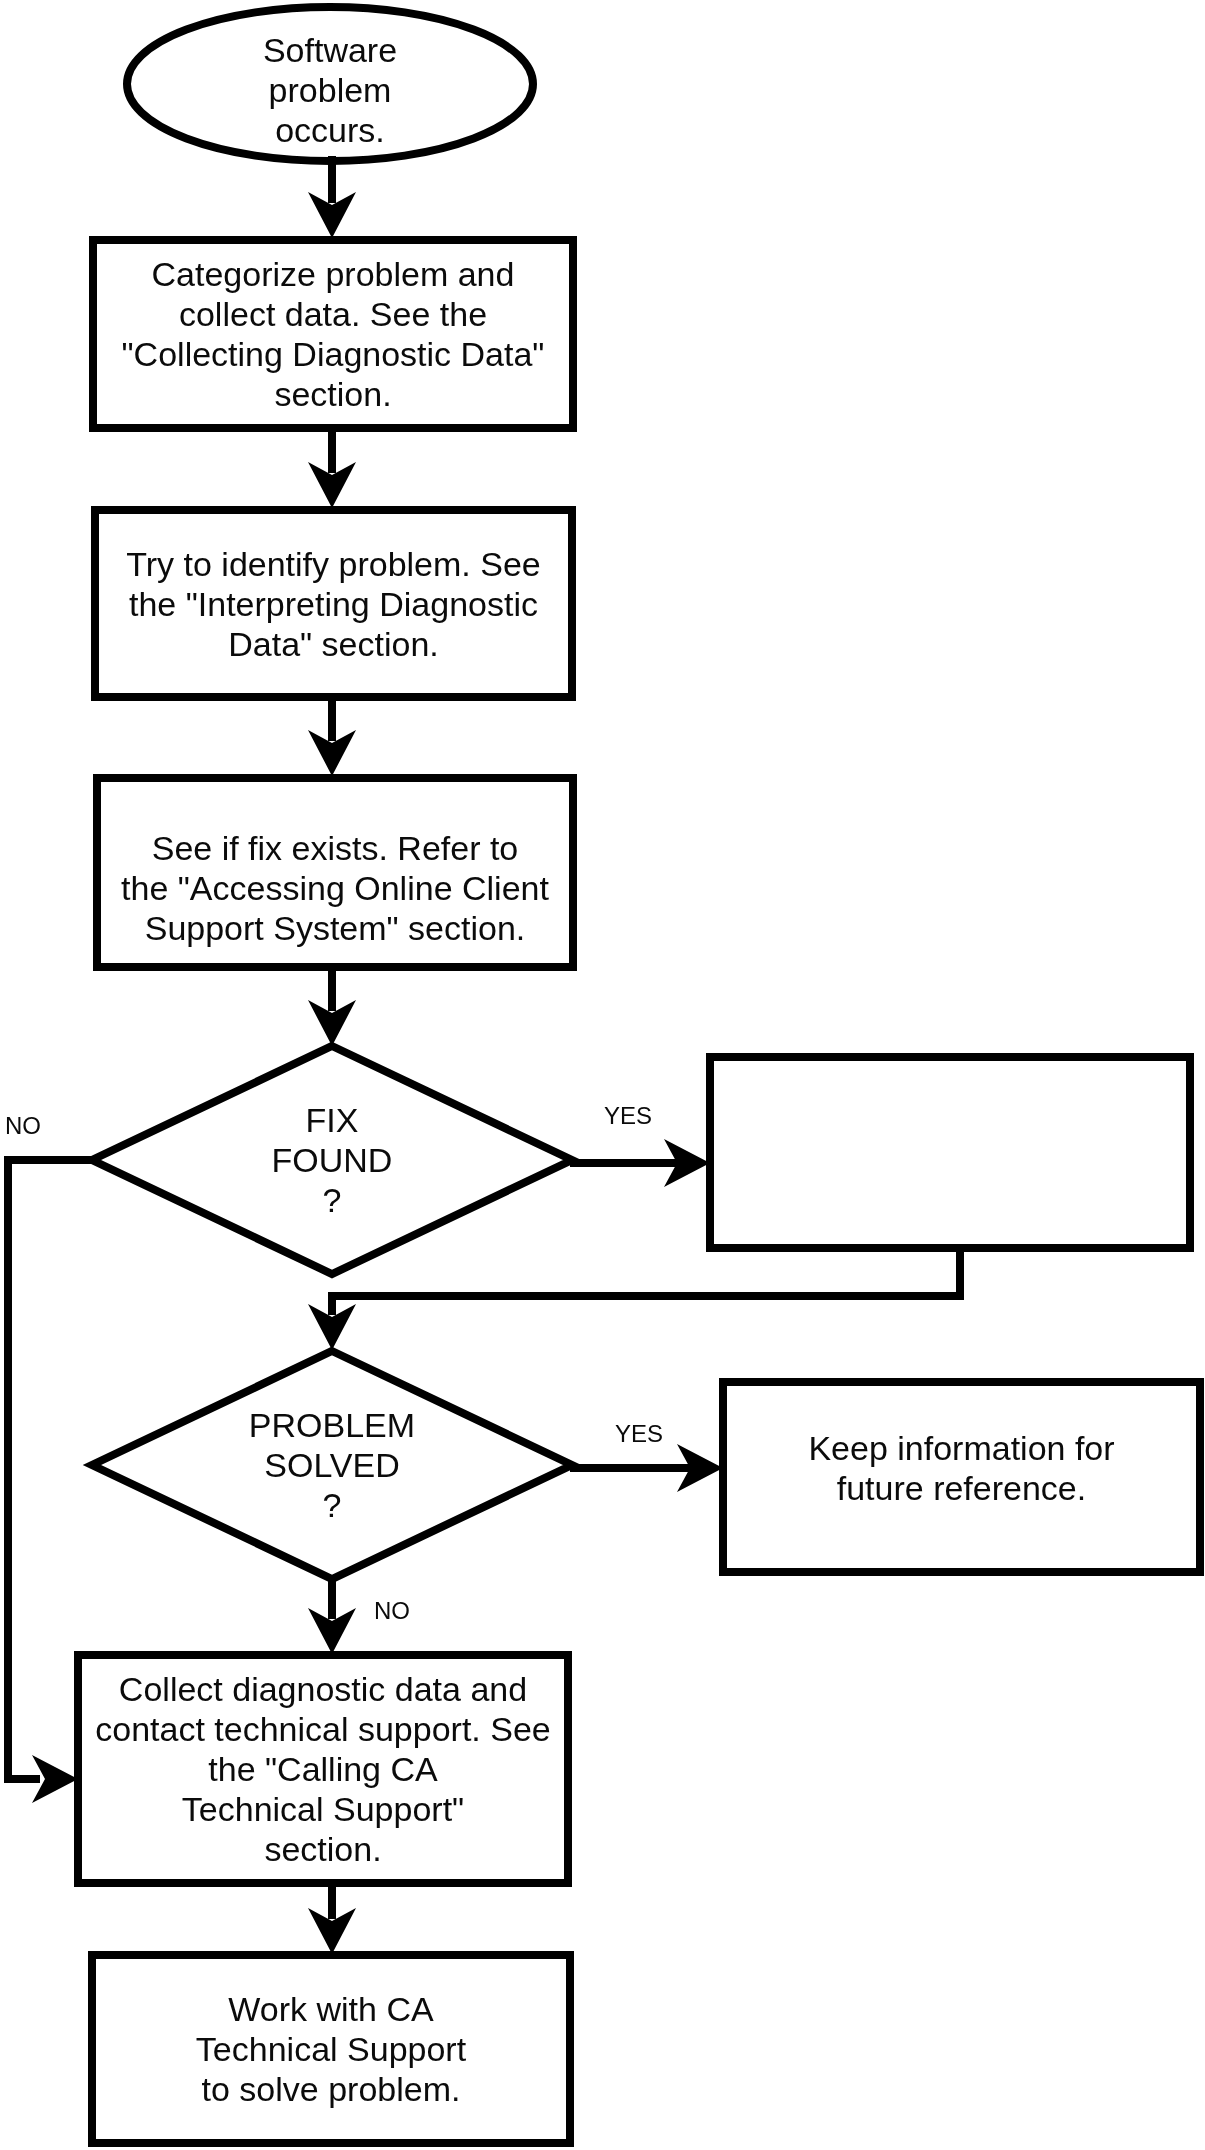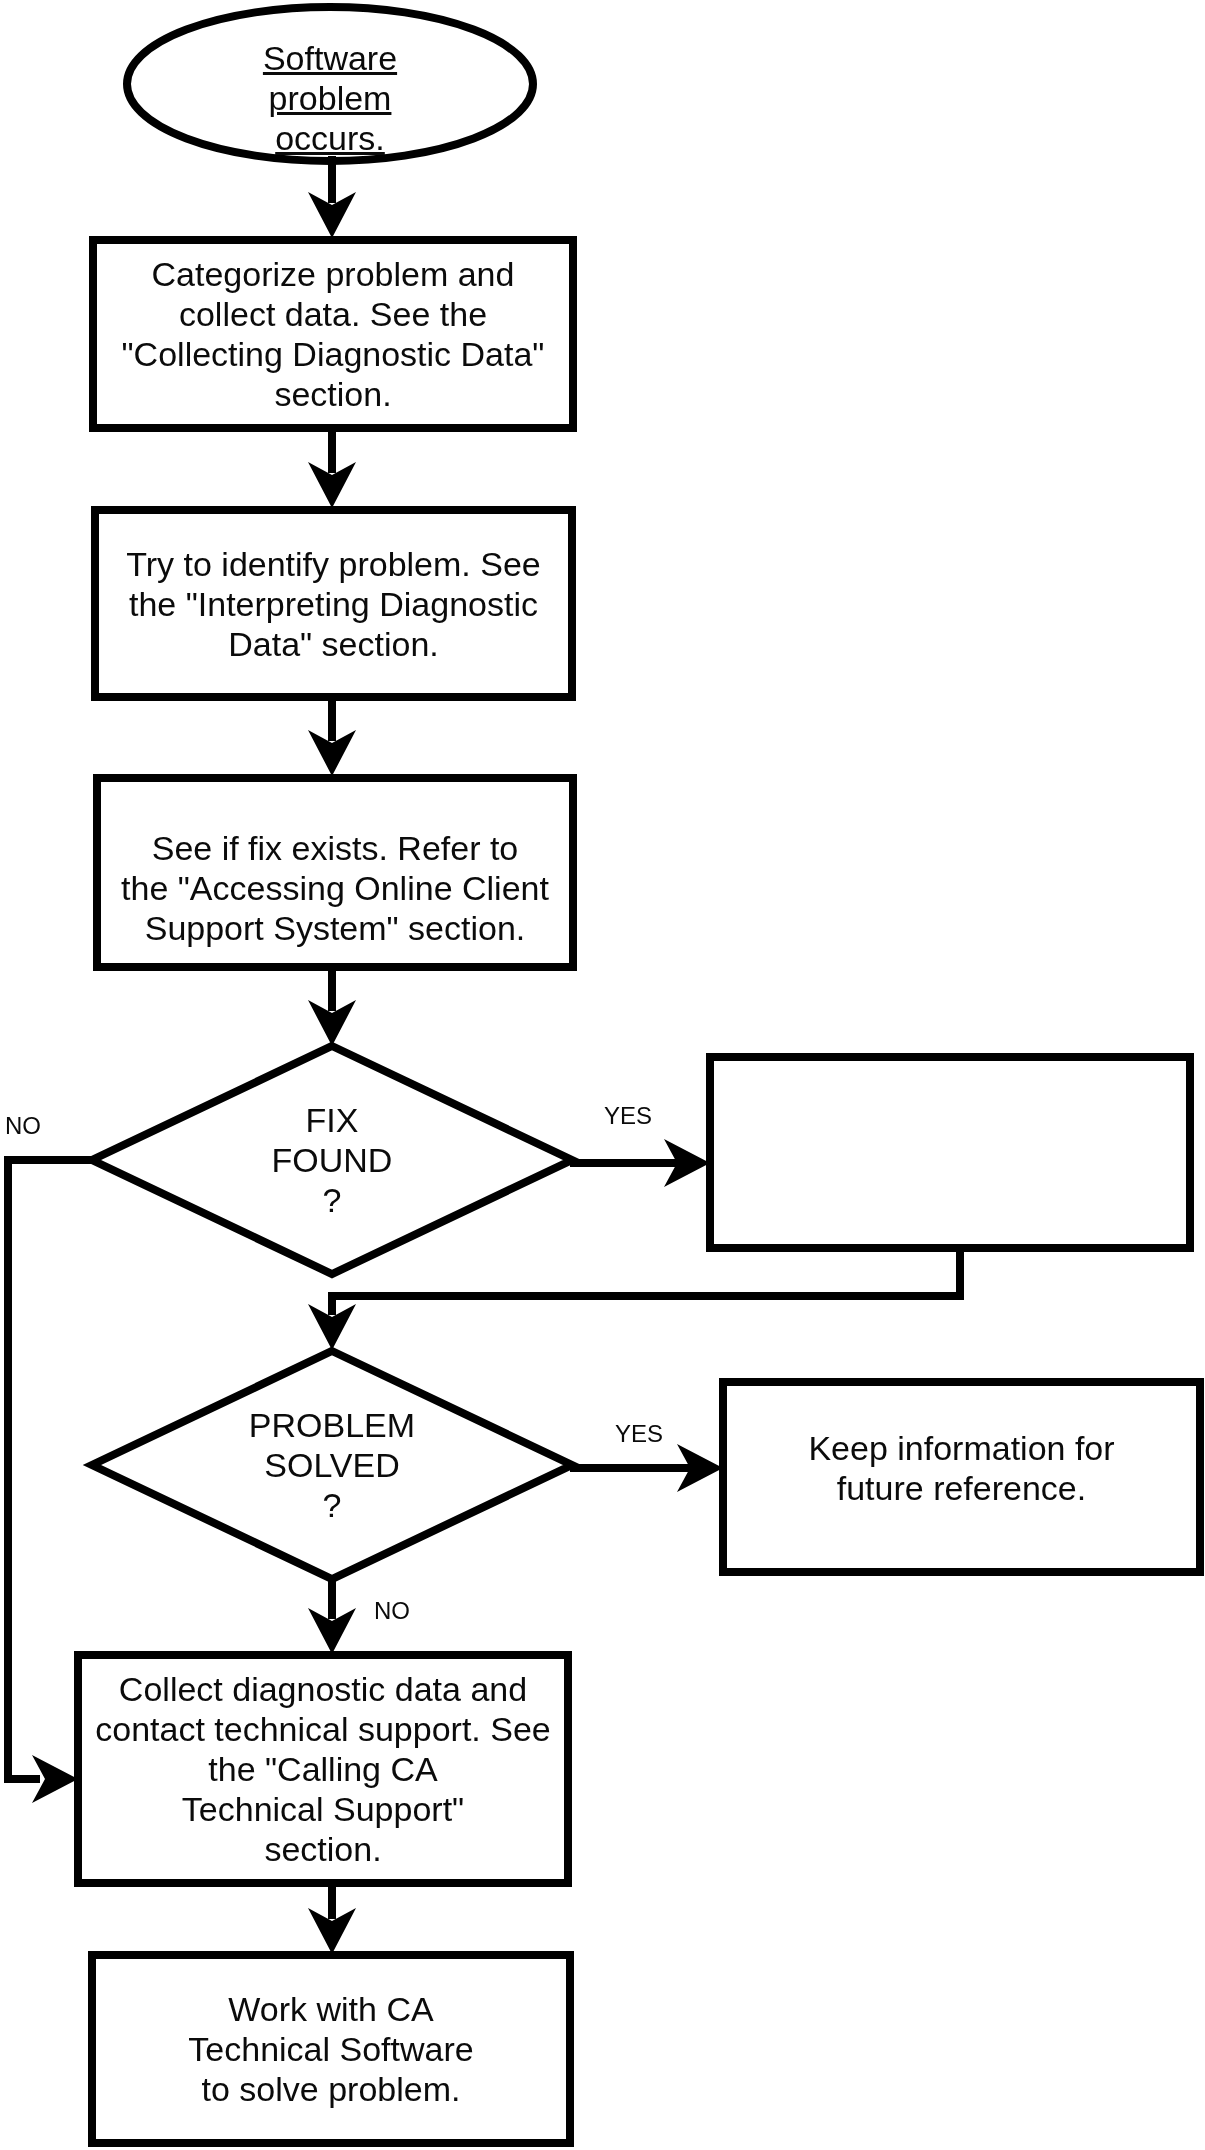--- a/index.html
+++ b/index.html
@@ -94,21 +94,21 @@
       <path d="M 95 1160 L 8 1160 L 8 1779 L 40 1779"></path>
       <polygon points="78,1779 32,1755 45,1779 32,1803" fill="#000000" stroke="none"></polygon>
     </g>
 
     <g>
       <line x1="332" y1="1881" x2="332" y2="1919"></line>
       <polygon points="332,1954 308,1908 332,1921 356,1908" fill="#000000" stroke="none"></polygon>
     </g>
   </svg>
 
-  <div class="node-text" style="left:160px; top:36px; width:340px; height:124px;text-decoration:underline;">Software
+  <div class="node-text" style="left:160px; top:28px; width:340px; height:124px;">Software
 problem
 occurs.</div>
 
   <div class="node-text" style="left:103px; top:245px; width:460px; height:178px;">Categorize problem and
 collect data. See the
 "Collecting Diagnostic Data"
 section.</div>
 
   <div class="node-text" style="left:105px; top:515px; width:457px; height:177px;">Try to identify problem. See
 the "Interpreting Diagnostic
@@ -130,21 +130,21 @@
   <div class="node-text" style="left:733px; top:1385px; width:457px; height:166px;">Keep information for
 future reference.</div>
 
   <div class="node-text" style="left:88px; top:1663px; width:470px; height:212px;">Collect diagnostic data and
 contact technical support. See
 the "Calling CA
 Technical Support"
 section.</div>
 
   <div class="node-text" style="left:102px; top:1961px; width:458px; height:176px;">Work with CA
-Technical Software
+Technical Support
 to solve problem.</div>
 
   <div class="edge-label" style="left:5px; top:1108px;">NO</div>
 
   <div class="edge-label" style="left:604px; top:1098px;">YES</div>
 
   <div class="edge-label" style="left:615px; top:1416px;">YES</div>
 
   <div class="edge-label" style="left:374px; top:1593px;">NO</div>
 

